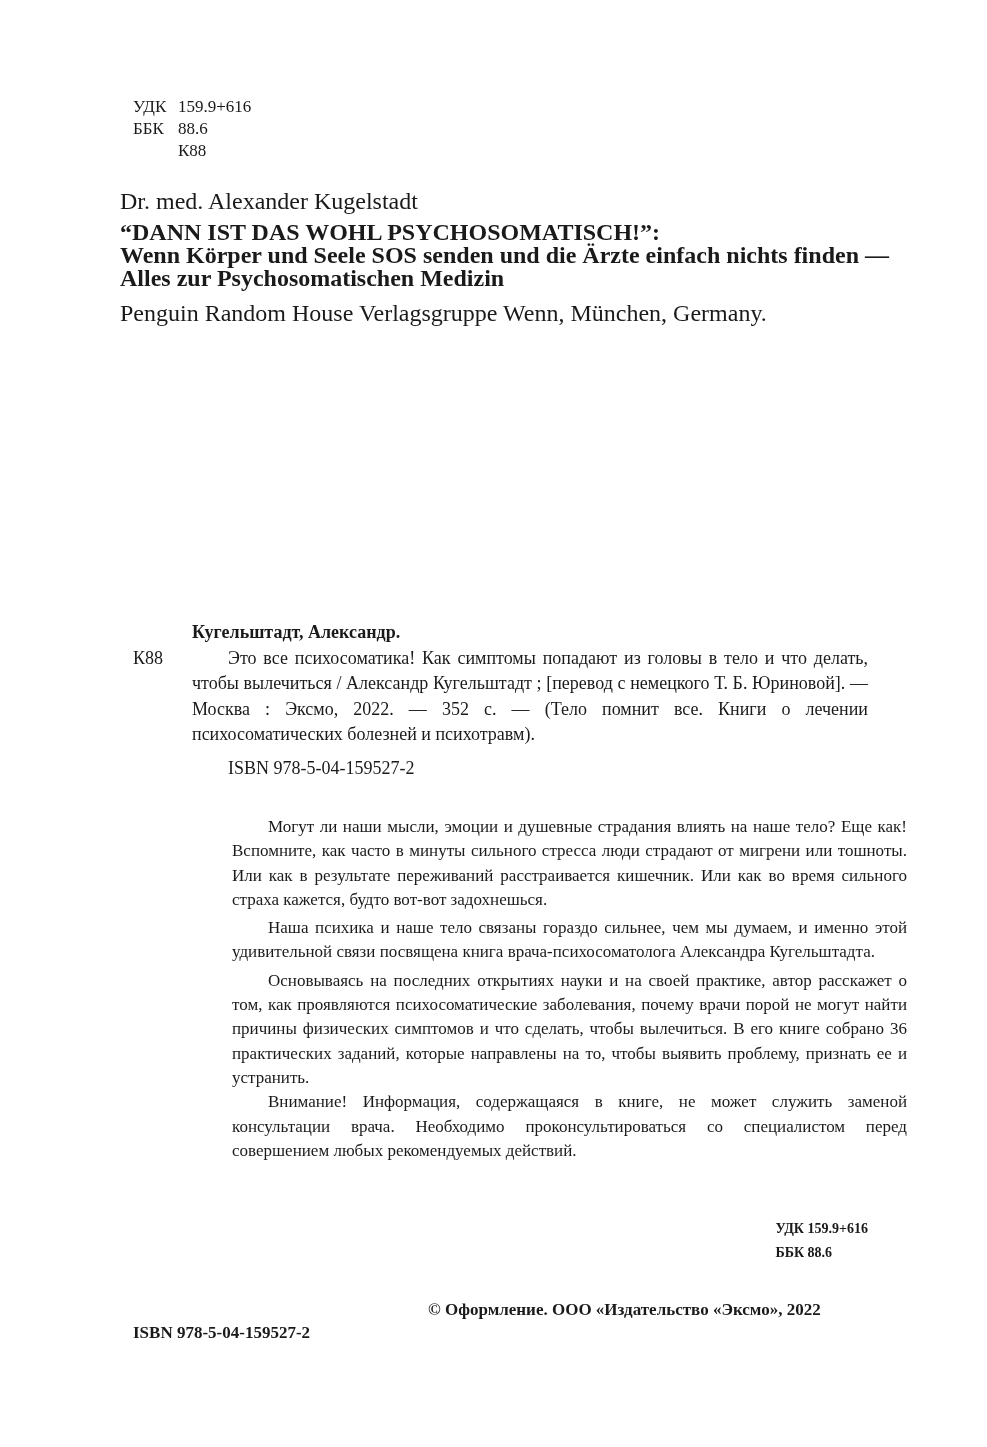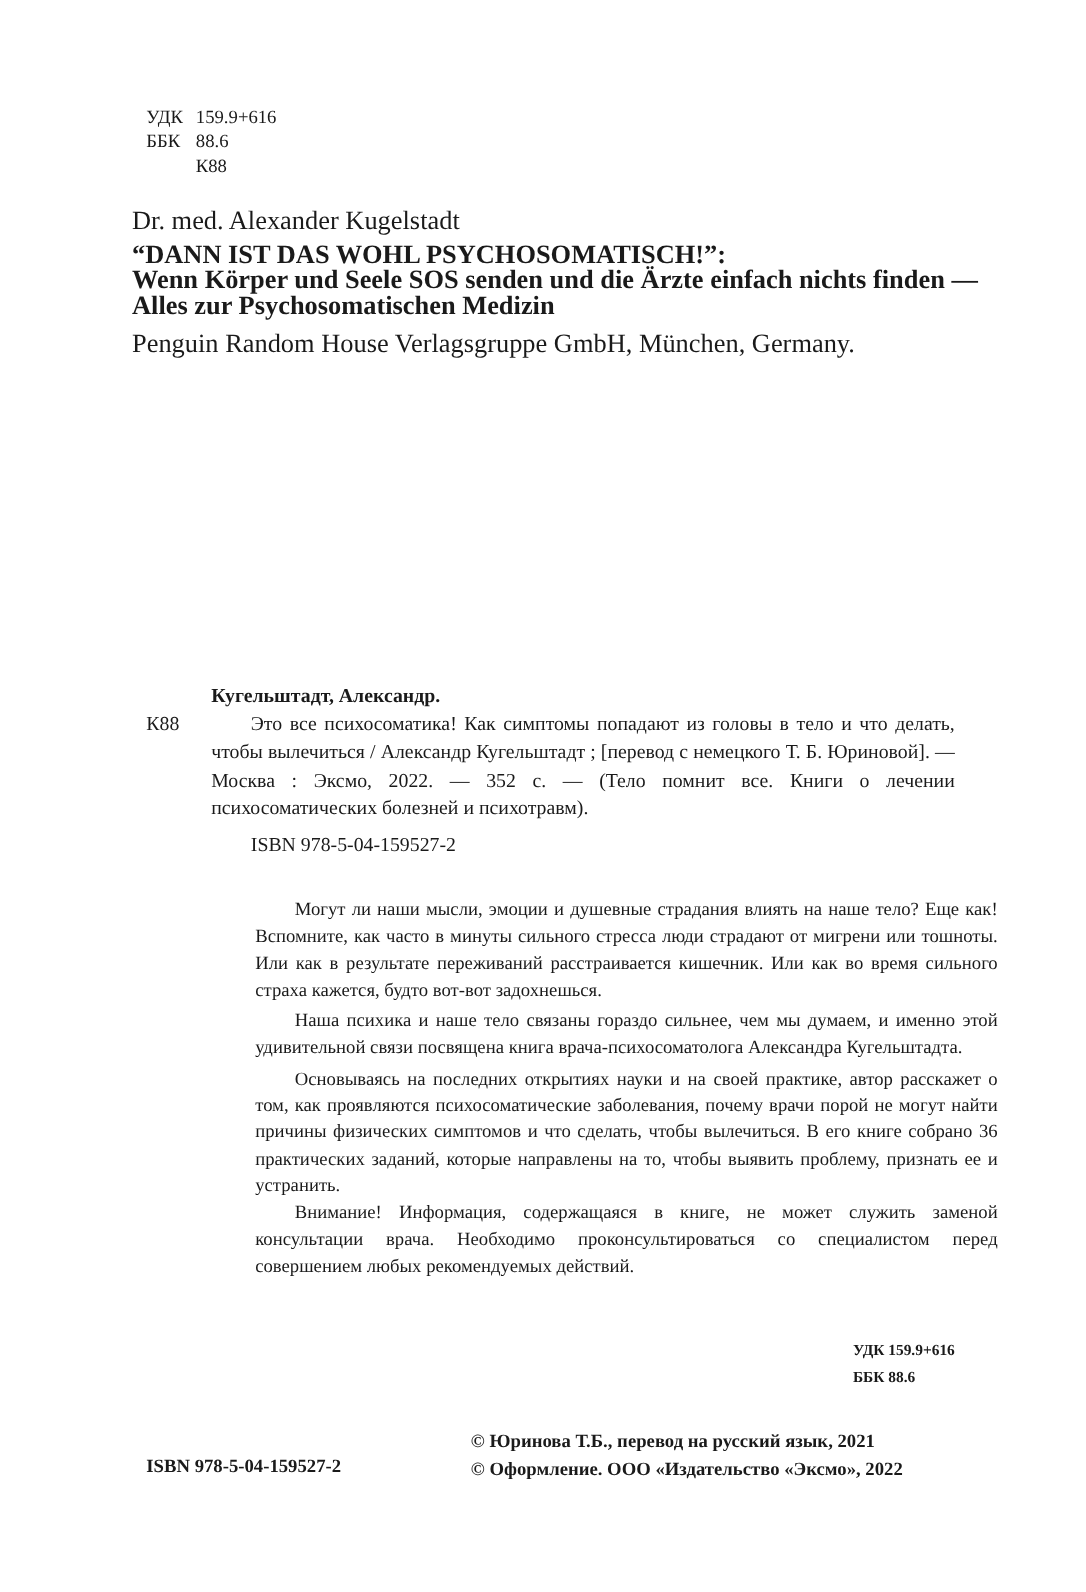--- a/index.html
+++ b/index.html
@@ -131,21 +131,21 @@
 </div>
 
 <div class="abs orig">
   <div class="author">Dr. med. Alexander Kugelstadt</div>
   <div class="title-block">
     <div class="line">“DANN IST DAS WOHL PSYCHOSOMATISCH!”:</div>
     <div class="line">Wenn Körper und Seele SOS senden und die Ärzte einfach nichts finden —</div>
     <div class="line">Alles zur Psychosomatischen Medizin</div>
   </div>
   <div>
-    <div class="line">Penguin Random House Verlagsgruppe GmbH, München, Germany.</div>
+    <div class="line">Penguin Random House Verlagsgruppe Wenn, München, Germany.</div>
   </div>
 </div>
 
 <div class="abs card">
   <div class="heading">Кугельштадт, Александр.</div>
   <div class="body-row">
     <span class="code">К88</span>
     <div class="desc">Это все психосоматика! Как симптомы попадают из головы в тело и что делать, чтобы вылечиться / Александр Кугельштадт ; [перевод с немецкого Т. Б. Юриновой]. — Москва : Эксмо, 2022. — 352 с. — (Тело помнит все. Книги о лечении психосоматических болезней и психотравм).</div>
   </div>
   <div class="isbn">ISBN 978-5-04-159527-2</div>
@@ -158,15 +158,14 @@
   <p>Внимание! Информация, содержащаяся в книге, не может служить заменой консультации врача. Необходимо проконсультироваться со специалистом перед совершением любых рекомендуемых действий.</p>
 </div>
 
 <div class="abs codes-right">
   <div>УДК 159.9+616</div>
   <div>ББК 88.6</div>
 </div>
 
 <div class="abs footer-isbn">ISBN 978-5-04-159527-2</div>
 <div class="abs footer-copy">
-  <div>© Юринова Т.Б., перевод на русский язык, 2021</div>
   <div>© Оформление. ООО «Издательство «Эксмо», 2022</div>
 </div>
 
 </body></html>

